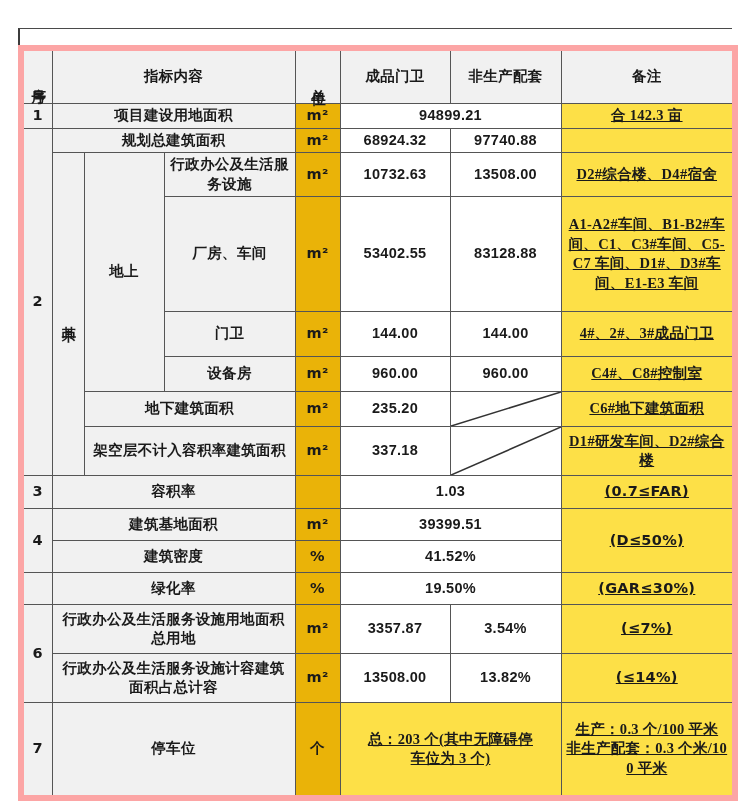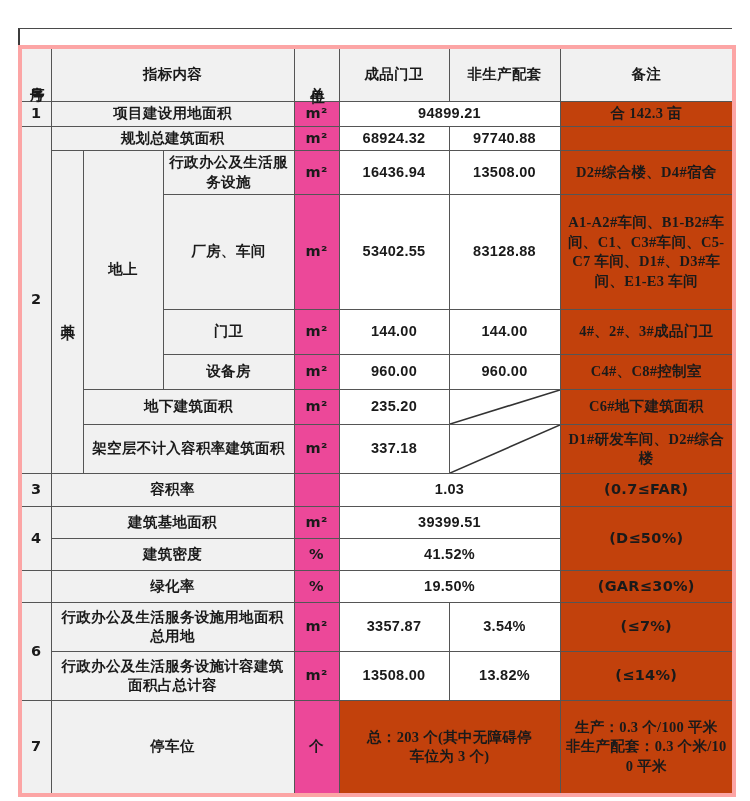--- a/index.html
+++ b/index.html
@@ -50,44 +50,45 @@
     text-align: center;
     vertical-align: middle;
     font-size: 14.5px;
     line-height: 1.35;
     font-weight: bold;
     letter-spacing: 0.3px;
     word-break: break-all;
   }
   
   table.idx {
-    border: 4px solid #fca5a5;
+    border: 6px solid #fca5a5;
   }
   .hdr td {
     background: #f1f1f1;
     height: 48px;
     font-size: 15px;
   }
   .lbl {
     background: #f1f1f1;
   }
   .valc {
     background: #ffffff;
     font-family: Liberation Sans, sans-serif;
     font-size: 14px;
     font-weight: bold;
     letter-spacing: 0.5px;
   }
   .rmk {
-    background: #c2410c;
+    background: #fde047;
     font-size: 14px;
     line-height: 1.45;
+    text-decoration: underline;
   }
   .unit {
-    background: #ec4899;
+    background: #eab308;
     font-family: "DejaVu Sans", "Liberation Sans", sans-serif;
     font-size: 11px;
     font-weight: bold;
   }
   .seq {
     background: #f1f1f1;
     font-family: "DejaVu Sans", "Liberation Sans", sans-serif;
     font-size: 14px;
     font-weight: bold;
   }
@@ -175,21 +176,21 @@
 
       <tr>
         <td class="lbl" rowspan="6">
           <span class="vtext">其中</span>
         </td>
         <td class="lbl" rowspan="4">
           <span>地上</span>
         </td>
         <td class="lbl">行政办公及生活服务设施</td>
         <td class="unit">m²</td>
-        <td class="valc">16436.94</td>
+        <td class="valc">10732.63</td>
         <td class="valc">13508.00</td>
         <td class="rmk">D2#综合楼、D4#宿舍</td>
       </tr>
 
       <tr>
         <td class="lbl" style="height:110px">厂房、车间</td>
         <td class="unit">m²</td>
         <td class="valc">53402.55</td>
         <td class="valc">83128.88</td>
         <td class="rmk rmk-left">A1-A2#车间、B1-B2#车间、C1、C3#车间、C5-C7 车间、D1#、D3#车间、E1-E3 车间</td>

